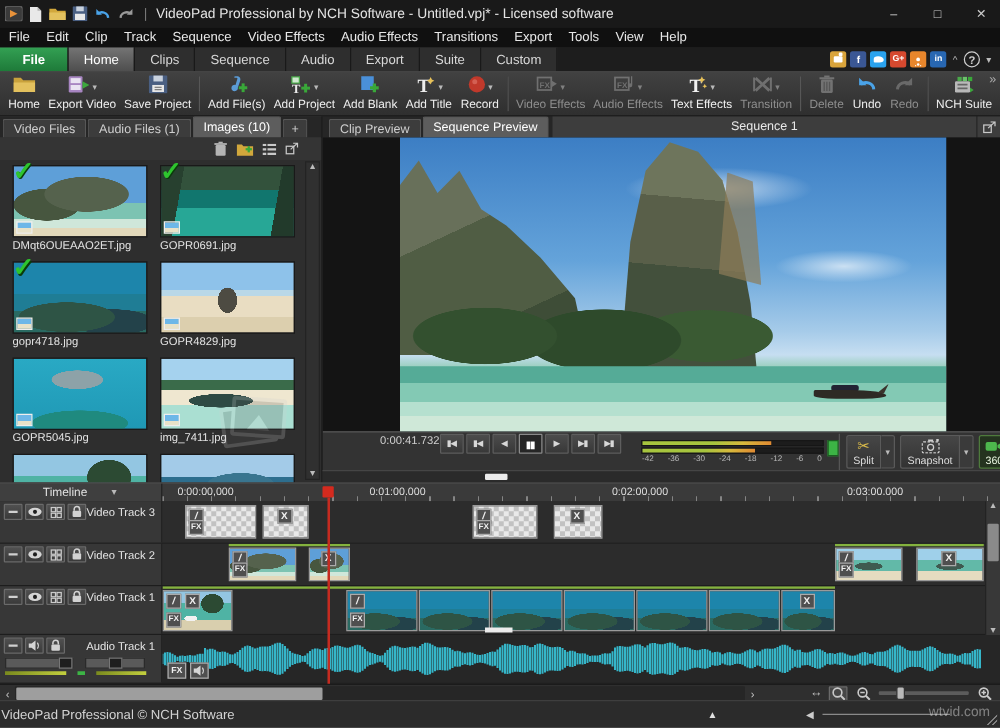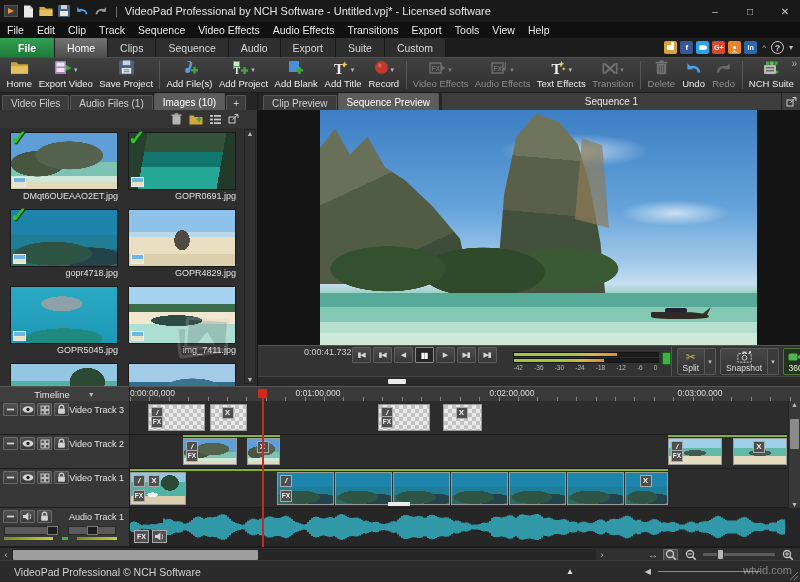--- a/index.html
+++ b/index.html
@@ -58,21 +58,21 @@
 .ptab{height:15px;padding:0 8px;background:#3c3c3c;color:#cfcfcf;font-size:10px;display:flex;align-items:center;border:1px solid #575757;border-bottom:none;border-radius:2px 2px 0 0;white-space:nowrap}
 .ptab.active{background:#5d5d5d;color:#fff;height:17px}
 .ptab.add{padding:0 6px}
 #media-icons{height:18px;display:flex;justify-content:flex-end;gap:7px;align-items:center;padding-right:18px;background:#343434}
 .pic-icon{display:flex;align-items:center;justify-content:center}
 #thumbs{flex:1;background:#2e2e2e;overflow:hidden;display:flex;flex-wrap:wrap;align-content:flex-start;column-gap:10px;row-gap:6px;padding:4px 0 0 10px;position:relative}
 .thumb{width:108px}
 .pic{height:58px;position:relative;border:1px solid #191919}
 .check{position:absolute;top:-6px;left:-1px;font-size:21px;font-weight:bold;color:#2ec42e;text-shadow:1px 1px 0 #0a3c0a;line-height:1}
 .imgbadge{position:absolute;left:2px;bottom:2px;width:13px;height:10px;background:linear-gradient(#6db7e8 0 55%,#e8e2c8 55%);border:1px solid #eee}
-.tcap{height:13px;font-size:9px;color:#e2e2e2;text-align:right;line-height:13px;white-space:nowrap;overflow:hidden}
+.tcap{height:13px;font-size:9px;color:#e2e2e2;text-align:left;line-height:13px;white-space:nowrap;overflow:hidden}
 #panel-watermark{position:absolute;right:26px;bottom:28px;width:54px;height:42px;opacity:.22;z-index:1}
 #panel-watermark .ph1,#panel-watermark .ph2{position:absolute;width:44px;height:32px;border:3px solid #cfcfcf;border-radius:3px;background:#555}
 #panel-watermark .ph1{left:0;top:8px;transform:rotate(-8deg)}
 #panel-watermark .ph2{left:8px;top:2px;transform:rotate(4deg);display:flex;align-items:flex-end;justify-content:center}
 #panel-watermark .mtn{width:0;height:0;border-left:9px solid transparent;border-right:9px solid transparent;border-bottom:12px solid #cfcfcf;margin-bottom:3px}
 #media-scroll{position:absolute;right:1px;top:36px;bottom:2px;width:12px;background:#303030;border:1px solid #232323;display:flex;flex-direction:column;align-items:center;justify-content:space-between;font-size:7px;color:#bbb;z-index:2}
 #media-thumbtrack{position:absolute;right:2px;top:150px;width:9px;height:95px;background:#7e7e7e;border-radius:1px}
 
 
 #preview-panel{flex:1;display:flex;flex-direction:column;background:#222;min-width:0}
@@ -169,21 +169,21 @@
 #htrack{width:584px;height:12px;background:#262626;position:relative;border-radius:1px}
 #hthumb{position:absolute;left:1px;top:1px;width:245px;height:10px;background:#9e9e9e;border-radius:1px}
 #hctrl{display:flex;align-items:center;gap:5px;flex:1;justify-content:flex-end;padding-right:5px}
 .zico{display:flex;align-items:center;justify-content:center;width:15px;height:12px}
 .zbox{background:#474747;border:1px solid #6a6a6a;border-radius:1px}
 #zslider{width:72px;height:3px;background:#5c5c5c;position:relative;border-radius:1px}
 #zhandle{position:absolute;left:14px;top:-4px;width:7px;height:11px;background:#b9b9b9;border-radius:2px;border:1px solid #333}
 #panico{color:#c4c4c4;font-size:10px}
 
 
-#statusbar{height:22px;background:#2b2b2b;border-top:1px solid #3e3e3e;display:flex;align-items:center;font-size:10.5px;color:#d2d2d2;padding:0 14px;position:relative}
+#statusbar{height:22px;background:#2b2b2b;border-top:1px solid #3e3e3e;display:flex;align-items:center;font-size:10.5px;color:#d2d2d2;padding:0 1px;position:relative}
 #sb-toggle{position:absolute;left:566px;font-size:8px;color:#e0e0e0}
 #sb-right{position:absolute;right:40px;display:flex;align-items:center;gap:7px}
 #sb-collapse{font-size:8px;color:#ccc}
 #sb-line{width:102px;height:1px;background:#8a8a8a}
 #watermark{position:absolute;right:8px;top:3px;font-size:11px;color:#fff;opacity:.4}
 #grip{position:absolute;right:2px;bottom:2px;width:10px;height:10px;background:repeating-linear-gradient(135deg,transparent 0 2px,#808080 2px 3px);clip-path:polygon(100% 0,100% 100%,0 100%)}
 </style>
 </head>
 <body>
 
@@ -662,21 +662,21 @@
     </div>
   </div>
 
   <div id="timeline">
     <div id="tl-ruler">
       <div id="tl-ruler-head">
         <span>Timeline</span>
           <span class="dd">▼</span>
       </div>
       <div id="tl-scale">
-          <span class="rlabel" style="left: 0;">0:00:00,000</span>
+          <span class="rlabel" style="left: 12px;">0:00:00,000</span>
           <span class="rlabel" style="left: 188px; transform: translateX(-50%);">0:01:00.000</span>
           <span class="rlabel" style="left: 382px; transform: translateX(-50%);">0:02:00.000</span>
           <span class="rlabel" style="left: 570px; transform: translateX(-50%);">0:03:00.000</span>
         </div>
     </div>
     <div id="tl-rows">
         <div class="trow video" style="height: 34px;">
           <div class="thead">
             <div class="hicons">
               <span class="hbtn">

